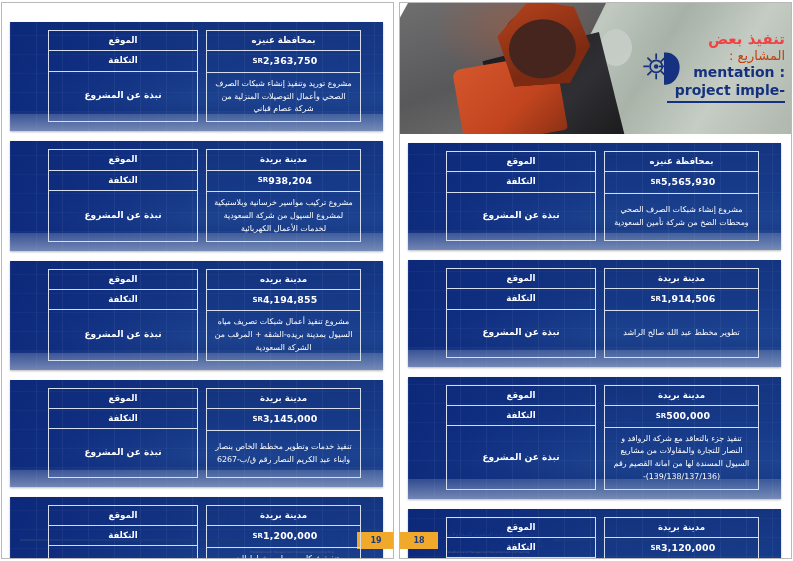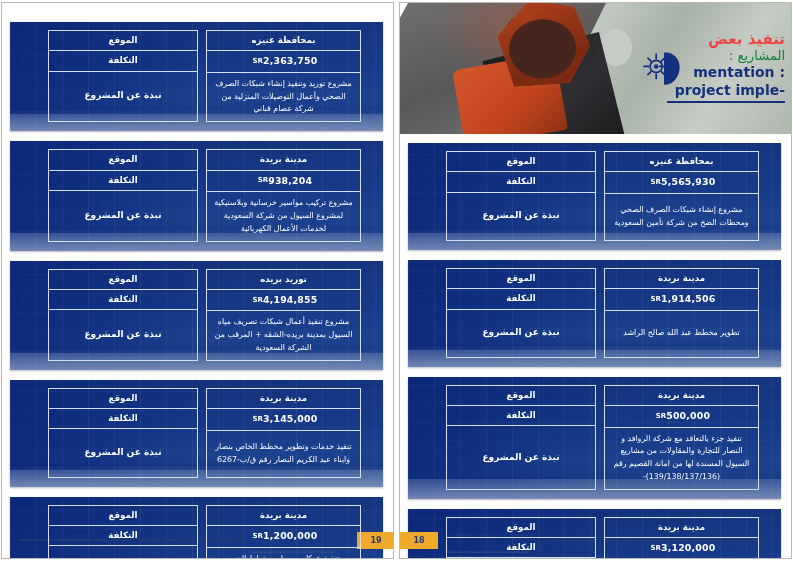--- a/index.html
+++ b/index.html
@@ -108,21 +108,21 @@
   }
   .ht-ar1 {
     font-size: 15px;
     font-weight: bold;
     color: #ef4444;
     letter-spacing: -.2px;
   }
   .ht-ar2 {
     font-size: 13px;
     font-weight: normal;
-    color: #15803d;
+    color: #c2410c;
   }
   .ht-en {
     font-size: 14px;
     font-weight: bold;
     color: #15317e;
     direction: ltr;
     text-align: right;
     margin-top: 1px;
   }
   .ht-rule {
@@ -341,21 +341,21 @@
             <div class="cell cell-head">الموقع</div>
             <div class="cell cell-head">التكلفة</div>
             <div class="cell cell-label-bottom">نبذة عن المشروع</div>
           </div>
         </div>
       </div>
 
       <div class="card">
         <div class="card-inner">
           <div class="col-value">
-            <div class="cell cell-head">توريد بريده</div>
+            <div class="cell cell-head">مدينة بريده</div>
             <div class="cell cell-cost">
                 <span class="sr">SR</span>
                 <span>4,194,855</span>
               </div>
             <div class="cell cell-desc">مشروع تنفيذ أعمال شبكات تصريف مياه السيول بمدينة بريده-الشقه + المرقب من الشركة السعودية</div>
           </div>
           <div class="col-label">
             <div class="cell cell-head">الموقع</div>
             <div class="cell cell-head">التكلفة</div>
             <div class="cell cell-label-bottom">نبذة عن المشروع</div>

